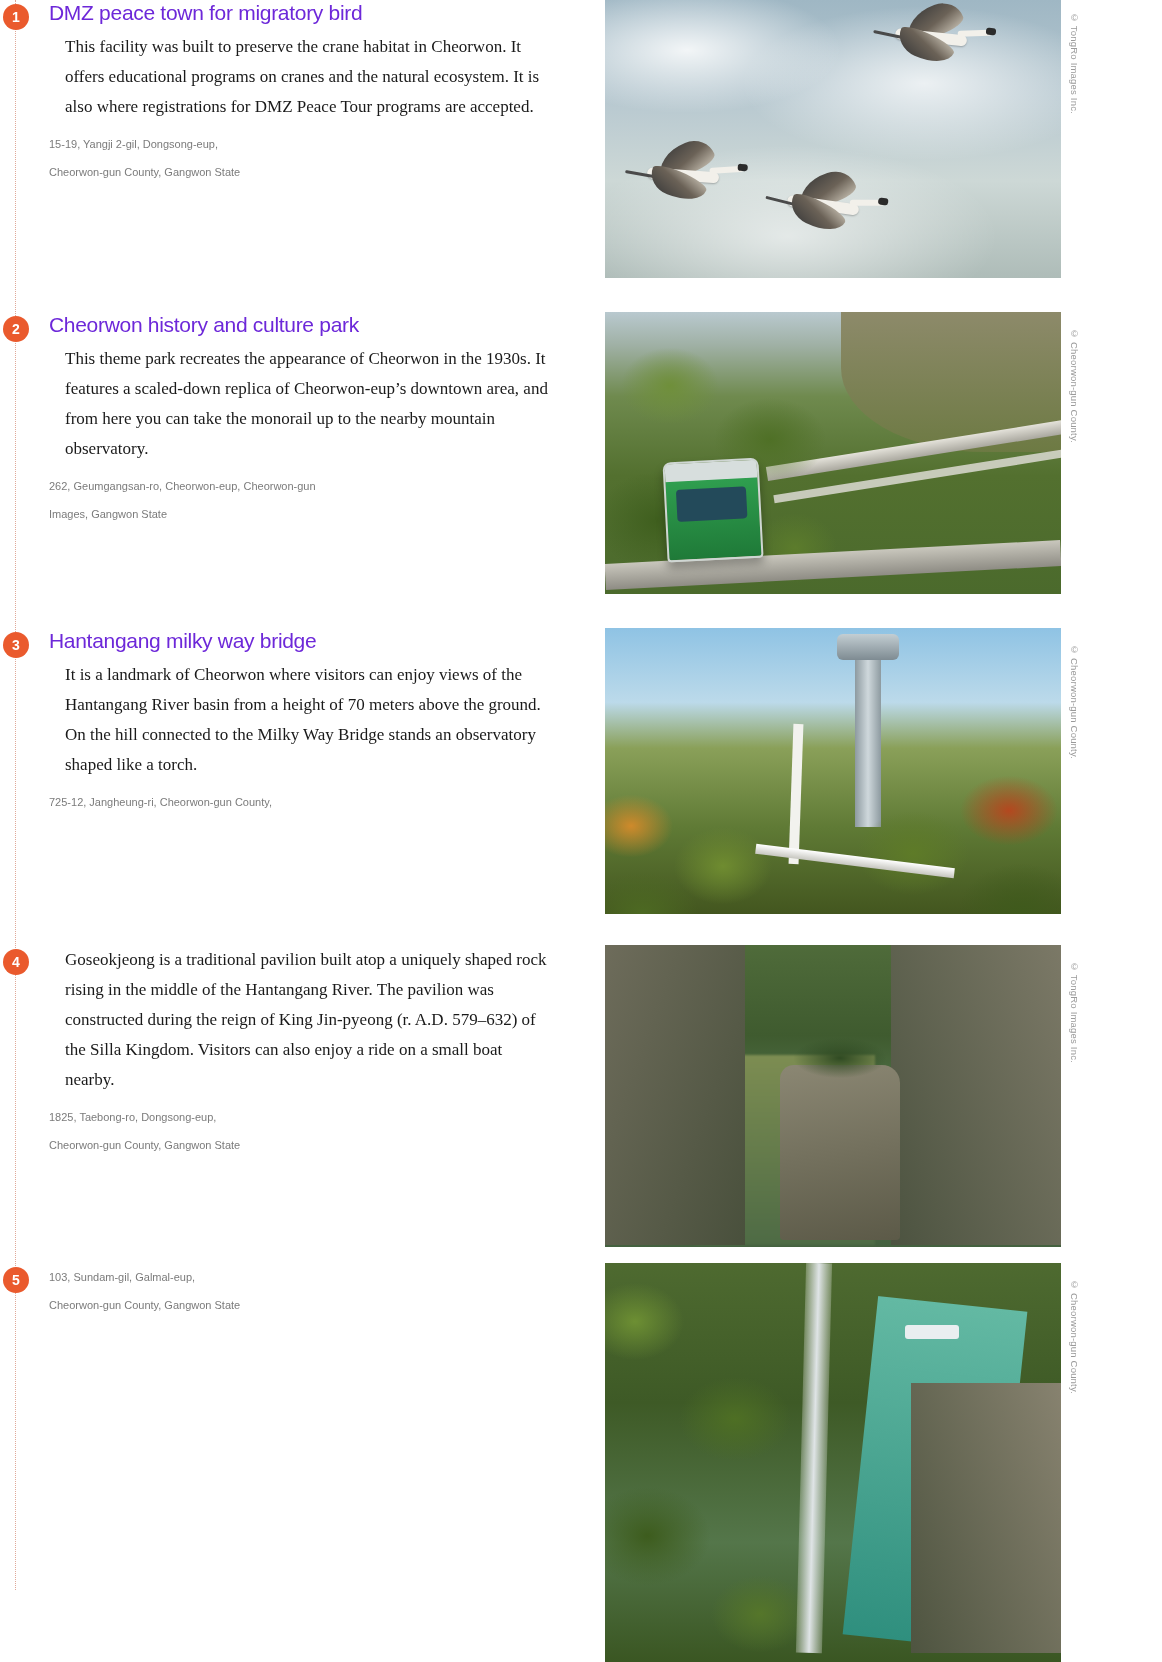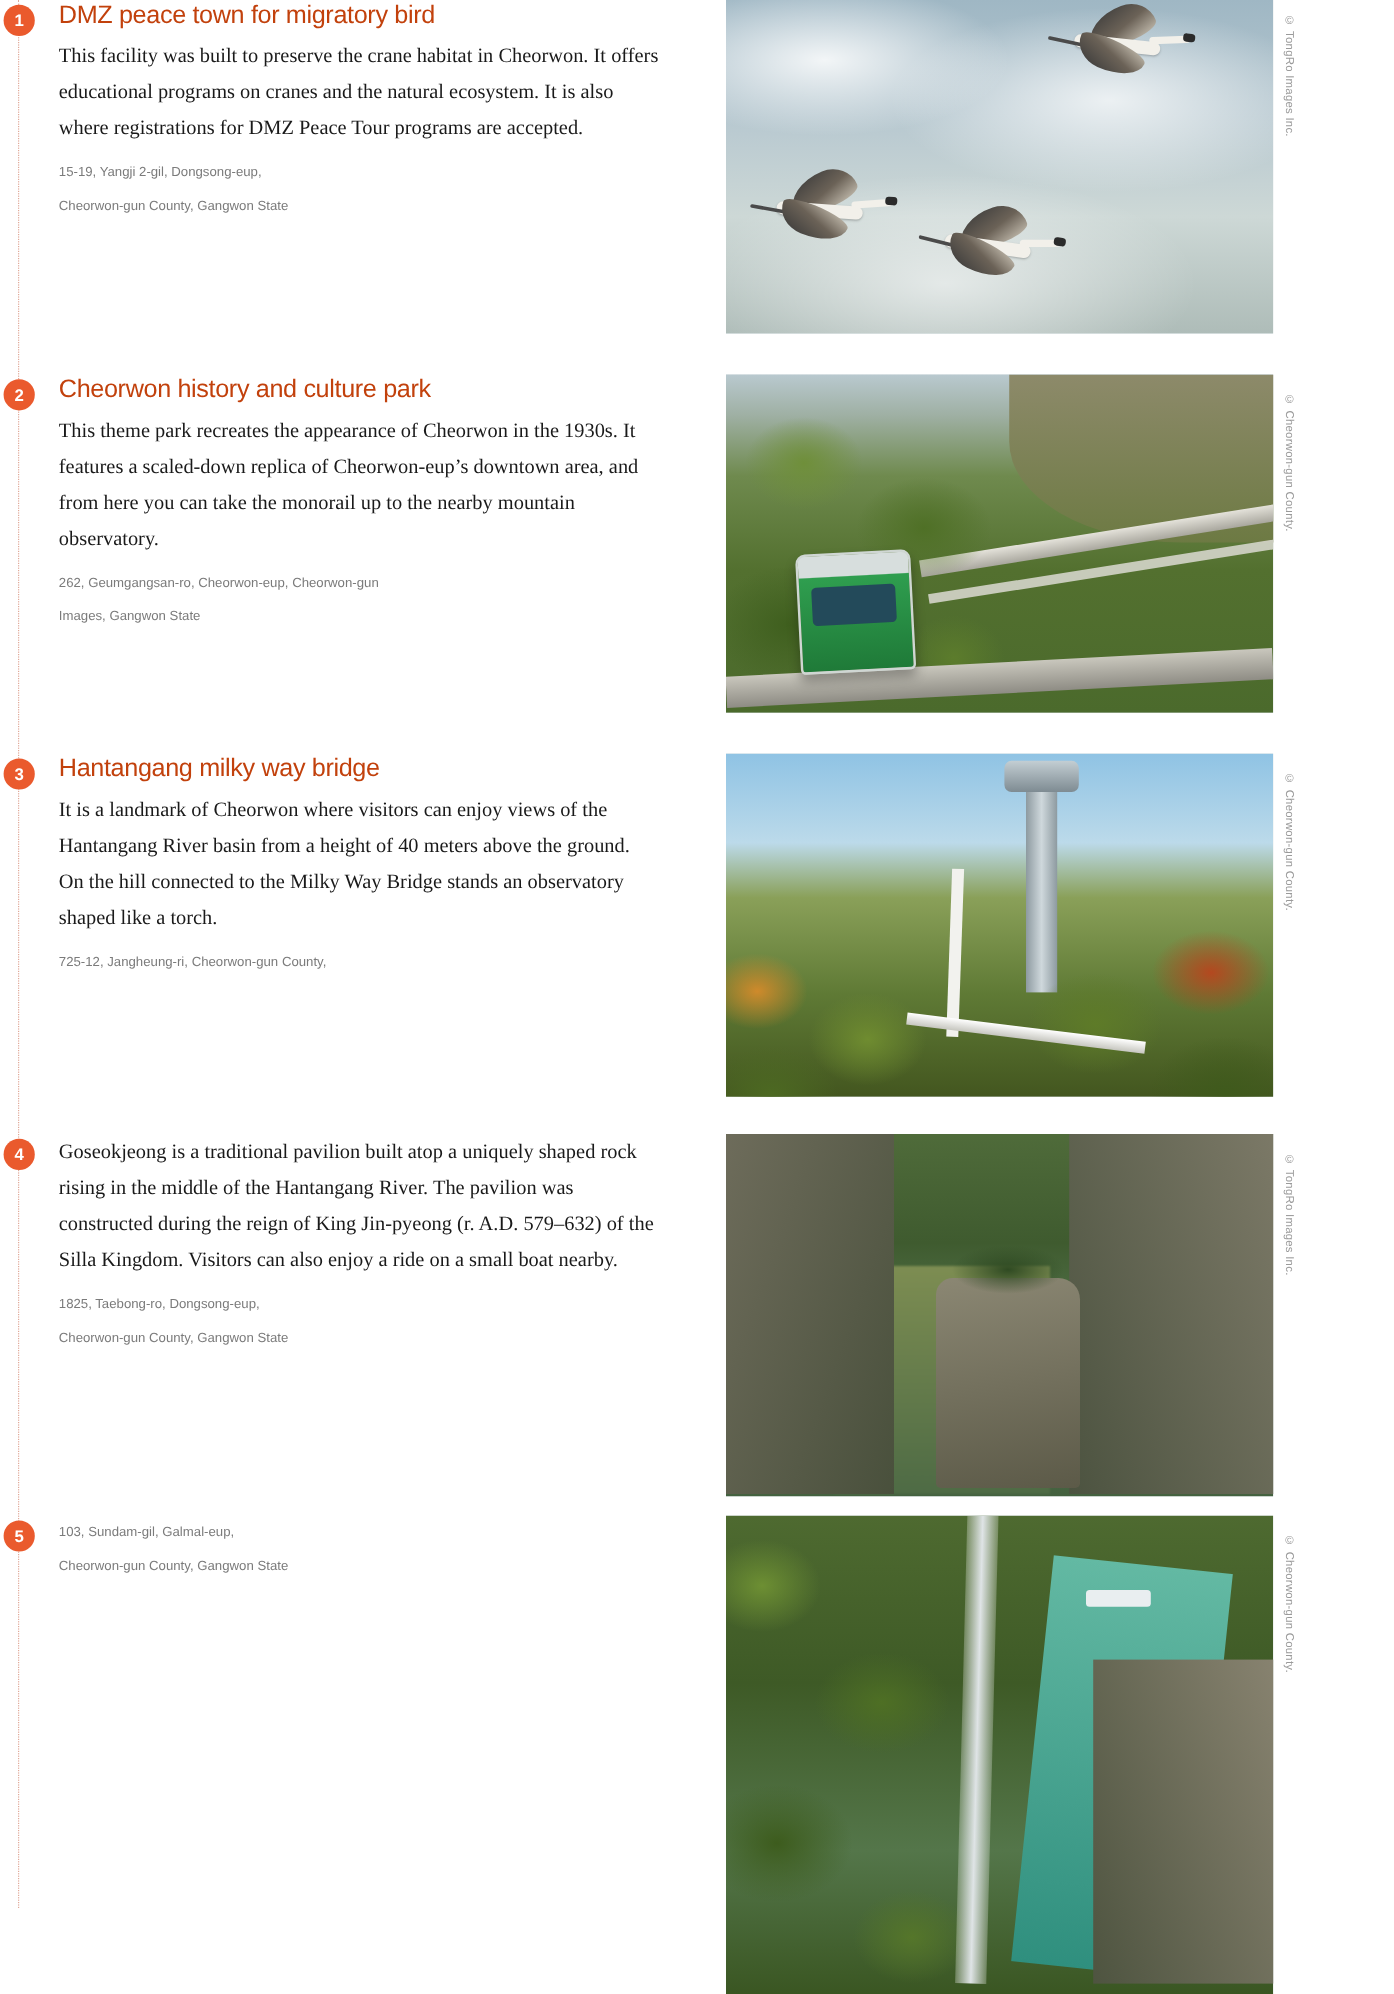--- a/index.html
+++ b/index.html
@@ -53,35 +53,35 @@
   }
 
   .text-col {
     position: absolute;
     left: 49px;
     top: 0;
     width: 500px;
   }
 
   .title {
-    color: #c2410c;
+    color: #6d28d9;
     font-size: 21px;
     font-weight: normal;
     letter-spacing: -0.3px;
     margin: 0 0 6px 0;
     line-height: 26px;
     font-family: "Liberation Sans", sans-serif;
   }
 
   .desc {
     color: #1a1a1a;
     font-size: 17px;
     line-height: 30px;
     font-family: "Liberation Serif", serif;
-    margin: 0 0 8px 0;
+    margin: 0 0 8px 16px;
   }
 
   .addr {
     color: #7b7b7b;
     font-size: 11px;
     line-height: 28px;
     font-family: "Liberation Sans", sans-serif;
     margin: 0;
   }
 
@@ -350,21 +350,21 @@
         <div class="tram"></div>
       </div>
     </div>
     <div class="credit" style="left:1069px;top:16px;">© Cheorwon-gun County.</div>
   </div>
 
   <div class="entry" style="top:628px;">
     <div class="badge">3</div>
     <div class="text-col">
       <h2 class="title">Hantangang milky way bridge</h2>
-      <p class="desc">It is a landmark of Cheorwon where visitors can enjoy views of the Hantangang River basin from a height of 40 meters above the ground. On the hill connected to the Milky Way Bridge stands an observatory shaped like a torch.</p>
+      <p class="desc">It is a landmark of Cheorwon where visitors can enjoy views of the Hantangang River basin from a height of 70 meters above the ground. On the hill connected to the Milky Way Bridge stands an observatory shaped like a torch.</p>
       <p class="addr">725-12, Jangheung-ri, Cheorwon-gun County,</p>
     </div>
     <div class="photo" style="top:0px;height:286px;">
       <div class="bridge-scene">
         <div class="tower"></div>
         <div class="tower-top"></div>
         <div class="treesL"></div>
         <div class="treesR"></div>
         <div class="pylon"></div>
         <div class="deck"></div>

